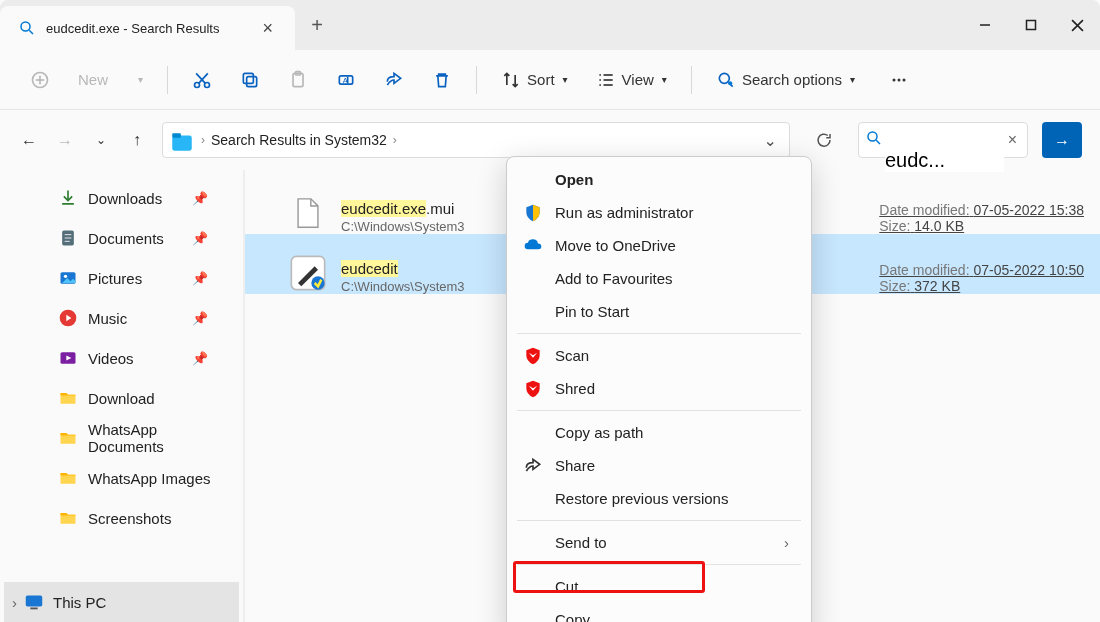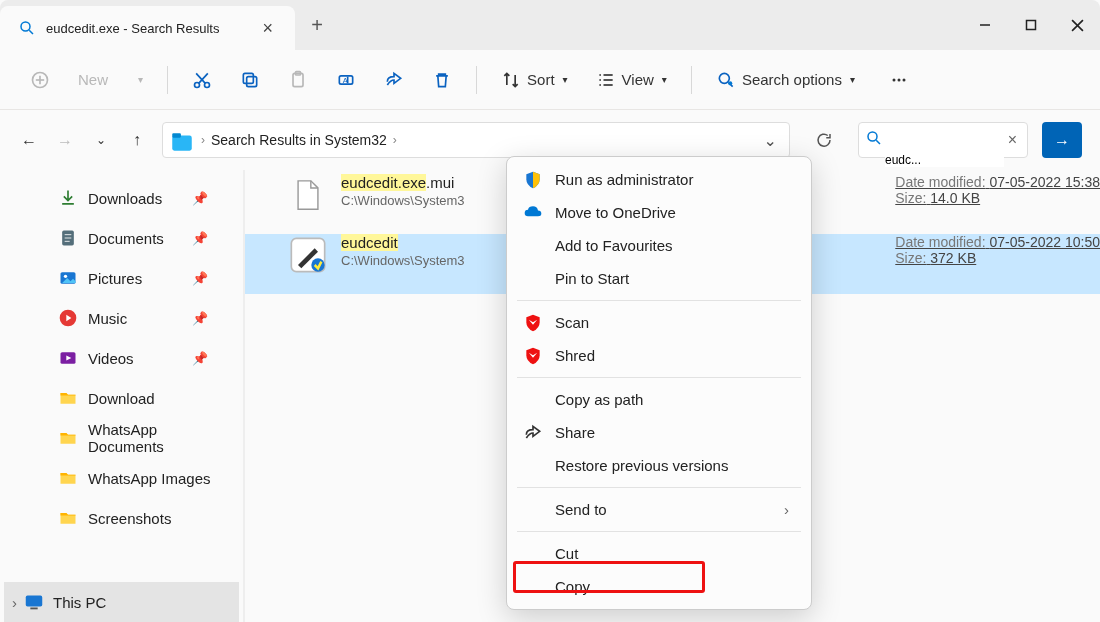--- a/index.html
+++ b/index.html
@@ -23,33 +23,33 @@
 .nav-arrow { width:22px; text-align:center; color:#333; font-size:16px; cursor:pointer;}
 .nav-arrow.dis { color:#bbb; }
 .addr-bar { flex:1; display:flex; align-items:center; border:1px solid #ddd; border-radius:4px; height:36px; padding:0 6px; background:#fff;}
 .addr-bar .folder-ic { width:26px; height:22px; }
 .addr-bar .crumb-sep { color:#888; padding:0 6px; font-size:12px;}
 .addr-bar .crumb { font-size:14px; color:#222;}
 .addr-drop { margin-left:auto; padding:0 6px; color:#555;}
 .refresh-ic { width:40px; display:flex; align-items:center; justify-content:center; color:#555;}
 .search-box { width:170px; height:36px; display:flex; align-items:center; border:1px solid #ddd; border-radius:4px; background:#fff; padding:0 6px;}
 .search-box .s-ic { color:#0078d4; width:20px;}
-.search-box input { border:none; outline:none; flex:1; font-size:12px; min-width:0;margin-top:40px;}
+.search-box input { border:none; outline:none; flex:1; font-size:20px; min-width:0;margin-top:40px;}
 .search-box .clear { color:#666; padding:0 4px;}
 .go-btn { width:40px; height:36px; background:#0064b6; color:#fff; display:flex; align-items:center; justify-content:center; border-radius:4px;}
 .content { display:flex; height:calc(622px - 50px - 60px - 60px);}
 .sidebar { width:245px; padding:8px 20px; position:relative; border-right:2px solid #eee;}
 .side-item { height:40px; display:flex; align-items:center; padding:0 0 0 38px; font-size:15px; color:#222; cursor:pointer; position:relative;}
 .side-item .s-icon { position:absolute; left:38px; width:20px; height:20px;}
 .side-item .lbl { margin-left:30px; flex:1;}
 .side-item .pin { color:#999; margin-right:14px; font-size:13px;}
 .side-item.thispc { background:#e4e4e4; margin-top:auto; position:absolute; bottom:0; left:4px; right:4px; padding-left:8px;}
 .side-item.thispc .chev { color:#666; margin-right:6px;}
 .main-list { flex:1; position:relative; overflow:hidden; padding-top:4px;}
-.list-row { display:flex; align-items:flex-start; height:60px; padding-left:42px; cursor:pointer; position:relative;}
+.list-row { display:flex; align-items:flex-end; height:60px; padding-left:42px; padding-right:16px; cursor:pointer; position:relative;}
 .list-row.selected { background:#c7e7ff; }
 .list-row .file-ic { width:42px; height:42px; margin-right:12px; display:flex; align-items:center; justify-content:center; position:relative;}
 .list-row .name { font-size:15px; color:#222;}
 .list-row .hl { background:#fff79a; }
 .list-row .path { font-size:13px; color:#666; margin-top:2px;}
 .list-row .meta { margin-left:auto; text-align:left; font-size:14px; color:#444;}
 .list-row .meta div { white-space:nowrap;text-decoration:underline; }
 .list-row .meta .k { color:#777;}
 .ctx-menu { position:absolute; top:156px; left:506px; width:306px; background:#fcfcfc; border:1px solid #ccc; border-radius:8px; box-shadow:0 8px 30px rgba(0,0,0,.18); padding:6px 0; z-index:20;}
 .ctx-item { height:33px; display:flex; align-items:center; padding:0 22px 0 48px; font-size:15px; color:#222; cursor:pointer; position:relative;}
@@ -334,20 +334,23 @@
       </div>
       <div class="meta">
         <div><span class="k">Date modified:</span> <span>07-05-2022 10:50</span></div>
         <div><span class="k">Size:</span> <span>372 KB</span></div>
       </div>
     </div>
   </div>
 </div>
 
 <div class="ctx-menu">
+  <div class="ctx-item bold">
+      <span>Open</span>
+    </div>
   <div class="ctx-item">
     <span class="ic">
         <svg viewBox="0 0 24 24">
           <path d="M12 2 L20 5 V11 Q20 18 12 22 Q4 18 4 11 V5 Z" fill="#1976d2"></path>
           <path d="M12 2 L20 5 V11 Q20 18 12 22 V2" fill="#ffc107"></path>
         </svg>
       </span>
     <span>Run as administrator</span>
   </div>
   <div class="ctx-item">

